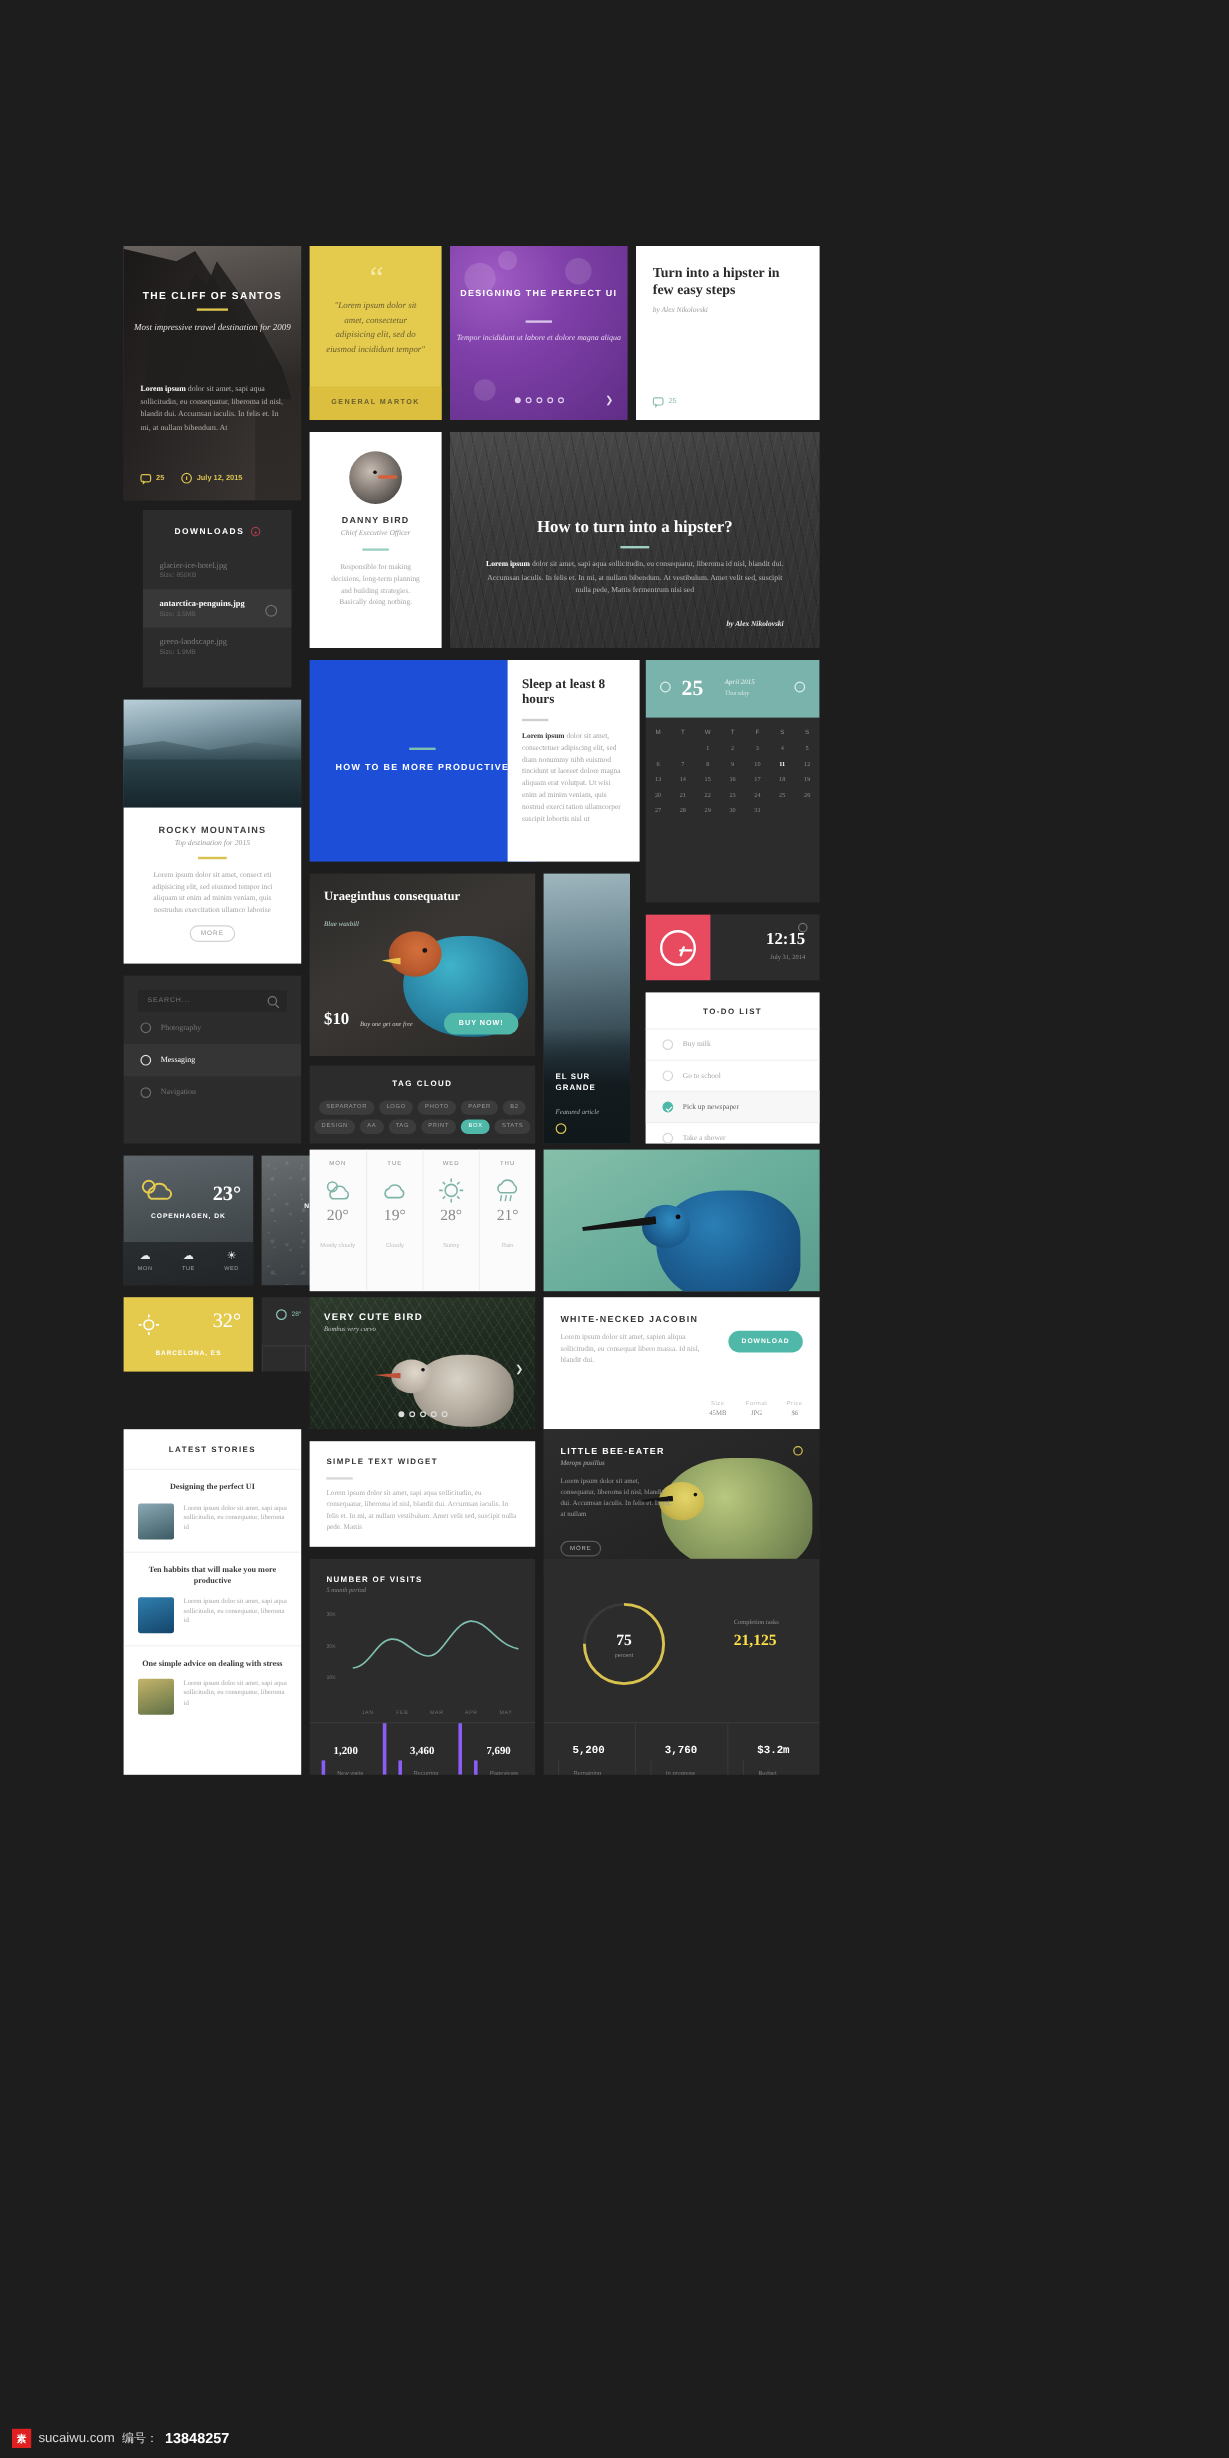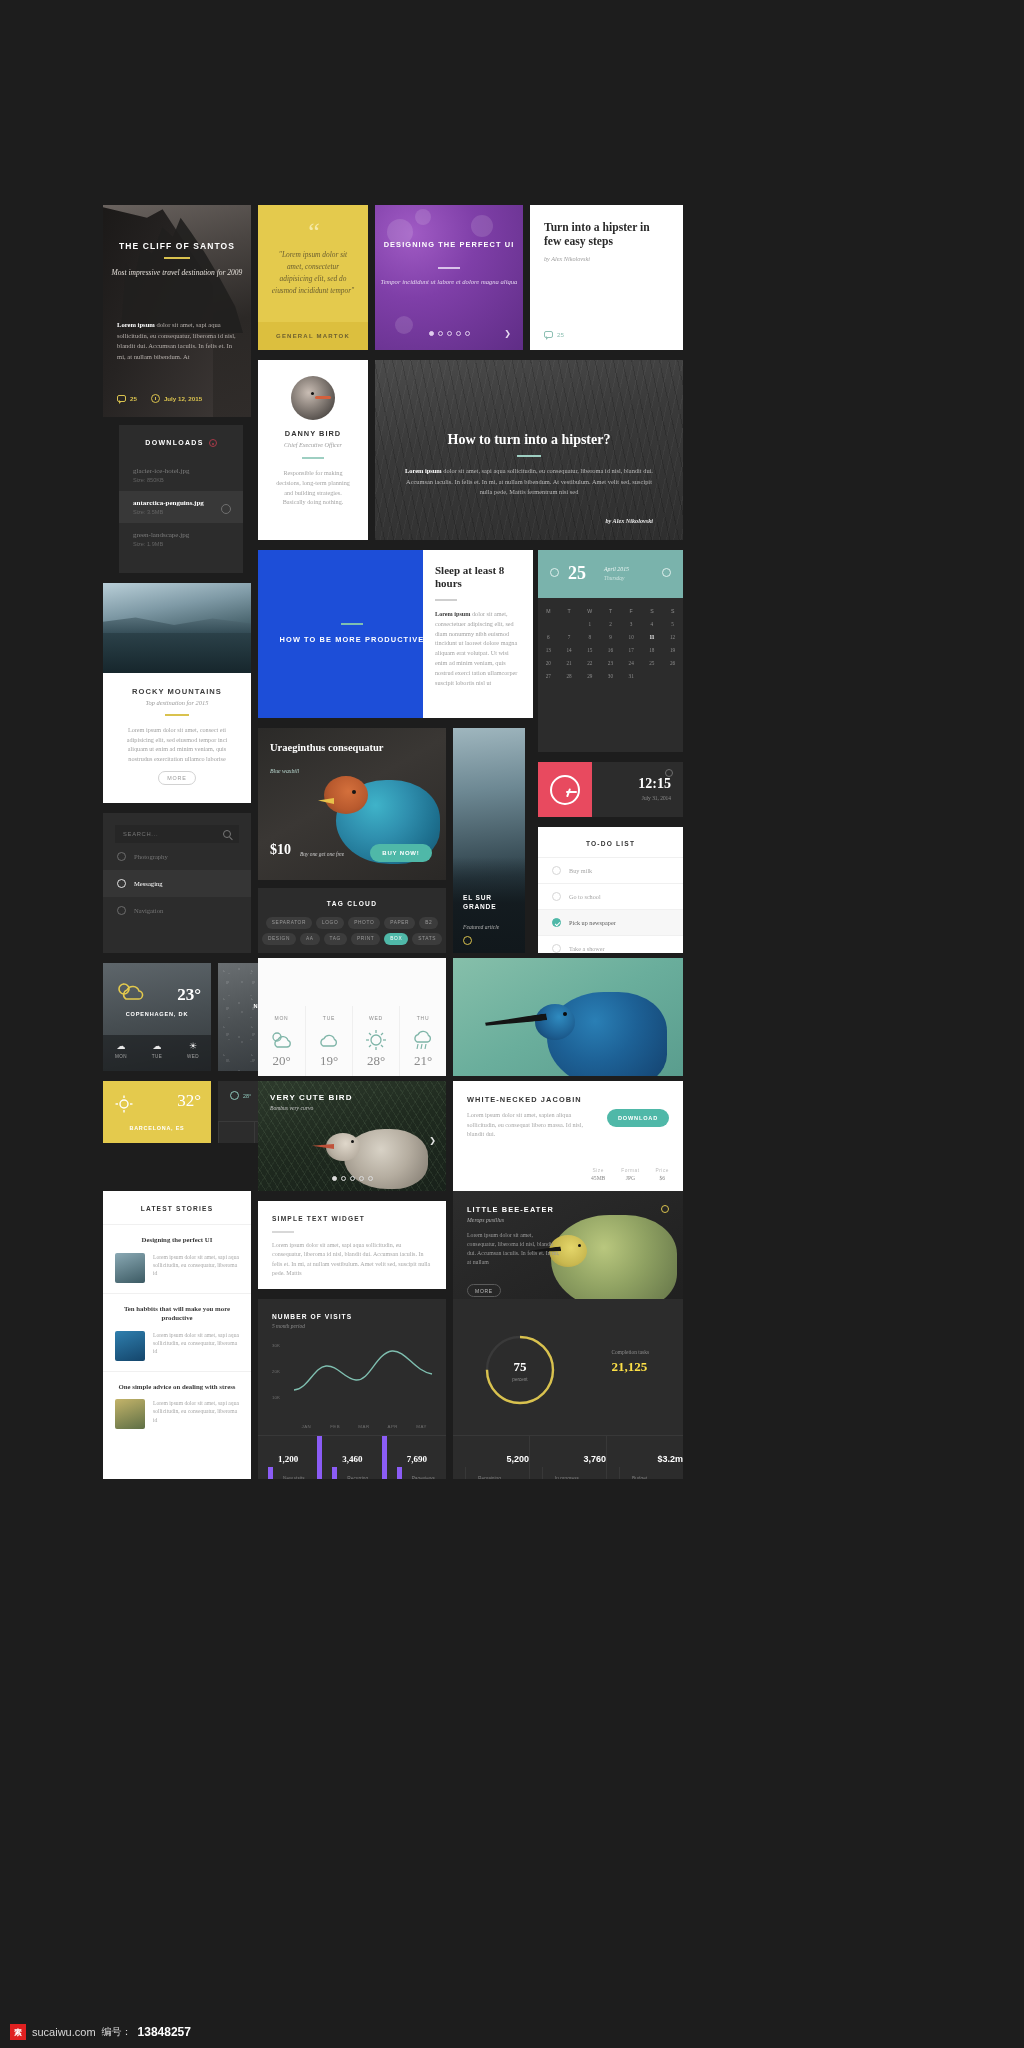--- a/index.html
+++ b/index.html
@@ -354,21 +354,21 @@
   #wny .ncity { position: absolute; left: 0; top: 40px; width: 100%;
     text-align: center; color: #fff; font-size: 5.6px; font-weight: bold;
     letter-spacing: .8px; }
   #wny .ntemp { position: absolute; left: 0; top: 52px; width: 100%;
     text-align: center; color: #fff; font-size: 17px; font-weight: bold;
     font-family: "Liberation Serif", serif; }
 
   
   #fore { left: 155px; top: 753px; width: 188px; height: 118px; background: #fbfbfb; }
   #fore .col { position: absolute; top: 0; width: 47px; height: 100%;
-    border-left: 1px solid #efefef; margin-top: 48px; }
+    border-left: 1px solid #efefef; }
   #fore .col:first-child { border-left: 0; }
   #fore .dn2 { text-align: center; color: #8c8c8c; font-size: 5px;
     letter-spacing: .8px; padding-top: 9px; }
   #fore .ic { height: 26px; margin-top: 6px; display: flex;
     align-items: center; justify-content: center; }
   #fore .tp { text-align: center; color: #8a8a8a; font-size: 13px;
     font-family: "Liberation Serif", serif; }
   #fore .ds { text-align: center; color: #bdbdbd; font-size: 4.8px;
     margin-top: 14px; line-height: 7px; }
 
@@ -508,21 +508,21 @@
   #visits .vchart { position: absolute; left: 14px; top: 42px; right: 10px;
     height: 86px; }
   #visits .vy { position: absolute; left: 0; top: 0; width: 18px; height: 100%; }
   #visits .vy span { position: absolute; color: #6f6f6f; font-size: 4.4px; }
   #visits .vx { position: absolute; left: 20px; right: 0; bottom: -2px;
     display: flex; }
   #visits .vx span { flex: 1; text-align: center; color: #6f6f6f; font-size: 4.4px;
     letter-spacing: .5px; }
   #visits .vstats { position: absolute; left: 0; bottom: 0; width: 100%; height: 44px;
     border-top: 1px solid #383838; display: flex; }
-  #visits .vstats div { flex: 1; border-left: 5px solid #8b5cf6; padding: 9px 0 0 10px; }
+  #visits .vstats div { flex: 1; border-left: 3px solid #8b5cf6; padding: 9px 0 0 10px; }
   #visits .vstats div:first-child { border-left: 0; }
   #visits .vstats .n { color: #fff; font-size: 9px; font-weight: bold;
     font-family: "Liberation Serif", serif; }
   #visits .vstats .l { color: #7e7e7e; font-size: 4.8px; margin-top: 3px; }
 
   
   #donut { left: 350px; top: 1094px; width: 230px; height: 180px; background: #2c2c2c; }
   #donut .dring { position: absolute; left: 30px; top: 34px; width: 74px; height: 74px; }
   #donut .dpct { position: absolute; left: 30px; top: 34px; width: 74px; height: 74px;
     display: flex; flex-direction: column; align-items: center; justify-content: center; }
@@ -532,21 +532,21 @@
   #donut .dlab { position: absolute; right: 34px; top: 50px; text-align: left; }
   #donut .dlab .k { color: #8c8c8c; font-size: 5.4px;
     font-family: "Liberation Serif", serif; }
   #donut .dlab .v { color: #fde047; font-size: 13px; font-weight: bold; margin-top: 4px;
     font-family: "Liberation Serif", serif; }
   #donut .dstats { position: absolute; left: 0; bottom: 0; width: 100%; height: 44px;
     border-top: 1px solid #383838; display: flex; }
   #donut .dstats div { flex: 1; border-left: 1px solid #383838; padding: 9px 0 0 12px; }
   #donut .dstats div:first-child { border-left: 0; }
   #donut .dstats .n { color: #fff; font-size: 9px; font-weight: bold;
-    font-family: Liberation Sans, sans-serif; text-align: right; }
+    font-family: Liberation Mono, monospace; }
   #donut .dstats .l { color: #7e7e7e; font-size: 4.8px; margin-top: 3px; }
 
   
   .wm { position: absolute; left: 10px; bottom: 8px; display: flex;
     align-items: center; gap: 6px; }
   .wm .logo { width: 16px; height: 16px; background: #e02020; color: #fff;
     font-size: 8px; display: flex; align-items: center; justify-content: center;
     font-weight: bold; }
   .wm .t1 { color: #d8d8d8; font-size: 11px; }
   .wm .t2 { color: #d8d8d8; font-size: 10px; }

